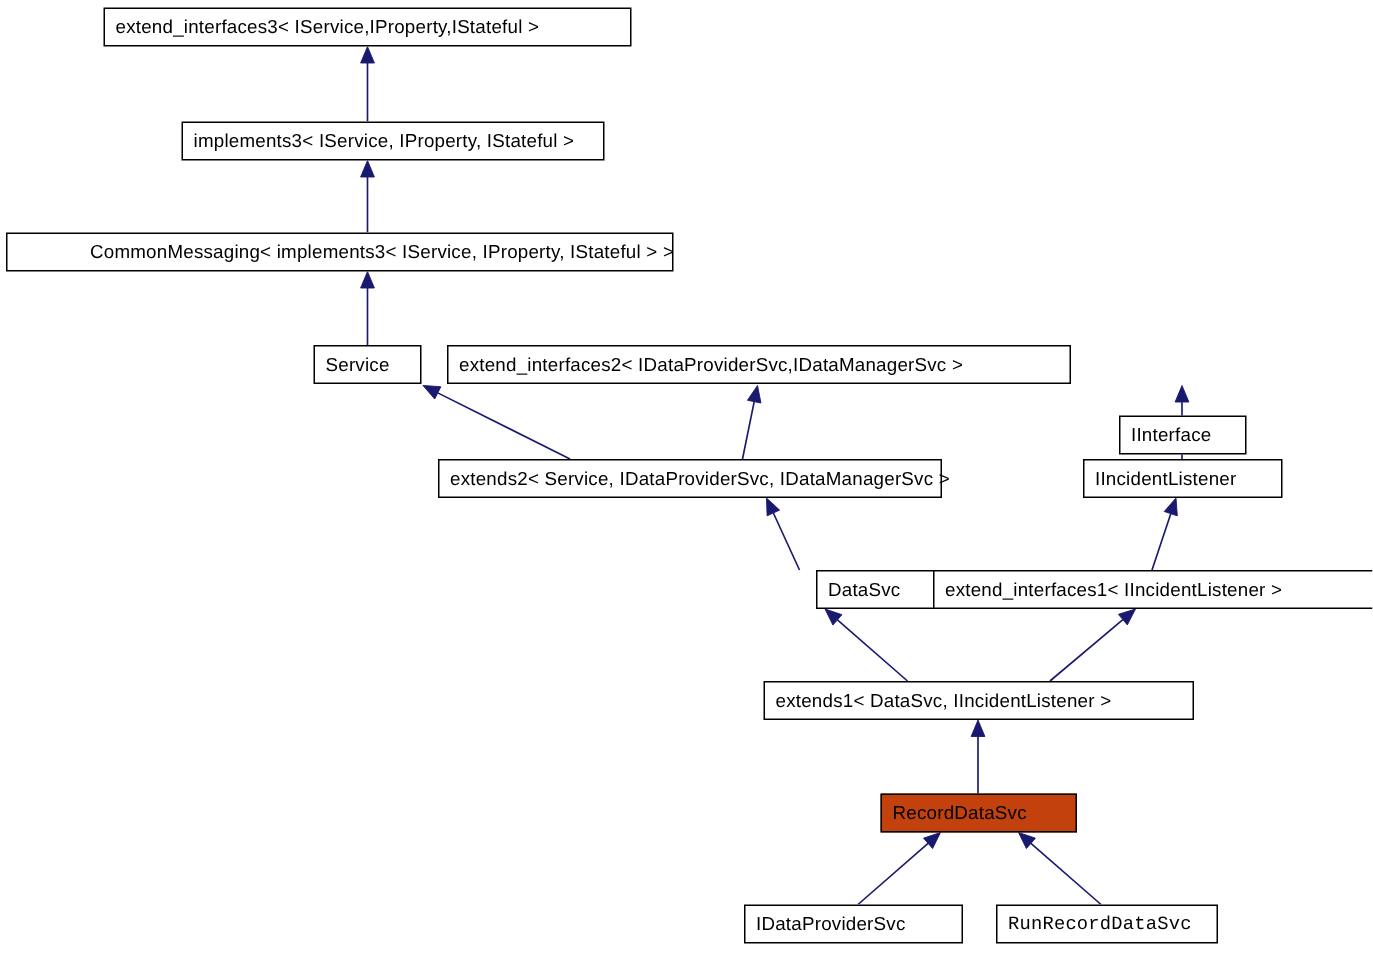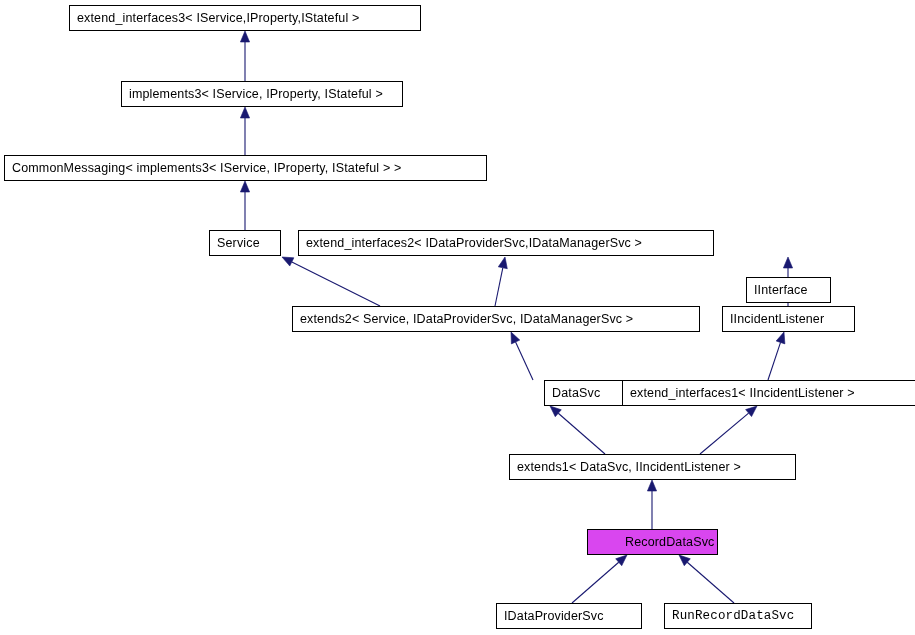--- a/index.html
+++ b/index.html
@@ -34,22 +34,21 @@
     align-items: center;
     justify-content: flex-start;
     font-family: "Liberation Sans", sans-serif;
     font-size: 12.5px;
     color: #000000;
     white-space: nowrap;
     letter-spacing: 0.15px;
     line-height: 1;
   }
   .node-box.highlight {
-    background: #d946ef;
-    padding-left: 30px;
+    background: #c2410c;
   }
   .node-label {
     display: block;
     padding: 0 7px;
   }
 </style>
 </head>
 <body>
 
 <div id="diagram-root">
@@ -107,33 +106,33 @@
         <polygon points="679,555 690.3123287671233,558.7671232876712 684.2630136986302,565.6986301369864" fill="#191970" stroke="#191970" stroke-width="0.6"></polygon>
       </g>
     </svg>
   <div id="nodes-layer">
       <div class="node-box" style="left: 69px; top: 5px; width: 352px; height: 26px;">
         <span class="node-label">extend_interfaces3&lt; IService,IProperty,IStateful &gt;</span>
       </div>
       <div class="node-box" style="left: 84px; top: 81px; width: 282px; height: 26px; margin-left: 37px;">
         <span class="node-label">implements3&lt; IService, IProperty, IStateful &gt;</span>
       </div>
-      <div class="node-box" style="left: 4px; top: 155px; width: 483px; height: 26px;">
+      <div class="node-box" style="left: 4px; top: 155px; width: 445px; height: 26px; padding-left: 48px;">
         <span class="node-label">CommonMessaging&lt; implements3&lt; IService, IProperty, IStateful &gt; &gt;</span>
       </div>
       <div class="node-box" style="left: 209px; top: 230px; width: 72px; height: 26px;">
         <span class="node-label">Service</span>
       </div>
       <div class="node-box" style="left: 298px; top: 230px; width: 416px; height: 26px;">
         <span class="node-label">extend_interfaces2&lt; IDataProviderSvc,IDataManagerSvc &gt;</span>
       </div>
       <div class="node-box" style="left: 746px; top: 230px; width: 85px; height: 26px; margin-top: 47px;">
         <span class="node-label">IInterface</span>
       </div>
-      <div class="node-box" style="left: 292px; top: 306px; width: 408px; height: 26px;">
+      <div class="node-box" style="left: 292px; top: 306px; width: 336px; height: 26px;">
         <span class="node-label">extends2&lt; Service, IDataProviderSvc, IDataManagerSvc &gt;</span>
       </div>
       <div class="node-box" style="left: 722px; top: 306px; width: 133px; height: 26px;">
         <span class="node-label">IIncidentListener</span>
       </div>
       <div class="node-box" style="left: 500px; top: 380px; width: 79px; height: 26px; margin-left: 44px;">
         <span class="node-label">DataSvc</span>
       </div>
       <div class="node-box" style="left: 622px; top: 380px; width: 327px; height: 26px;">
         <span class="node-label">extend_interfaces1&lt; IIncidentListener &gt;</span>

